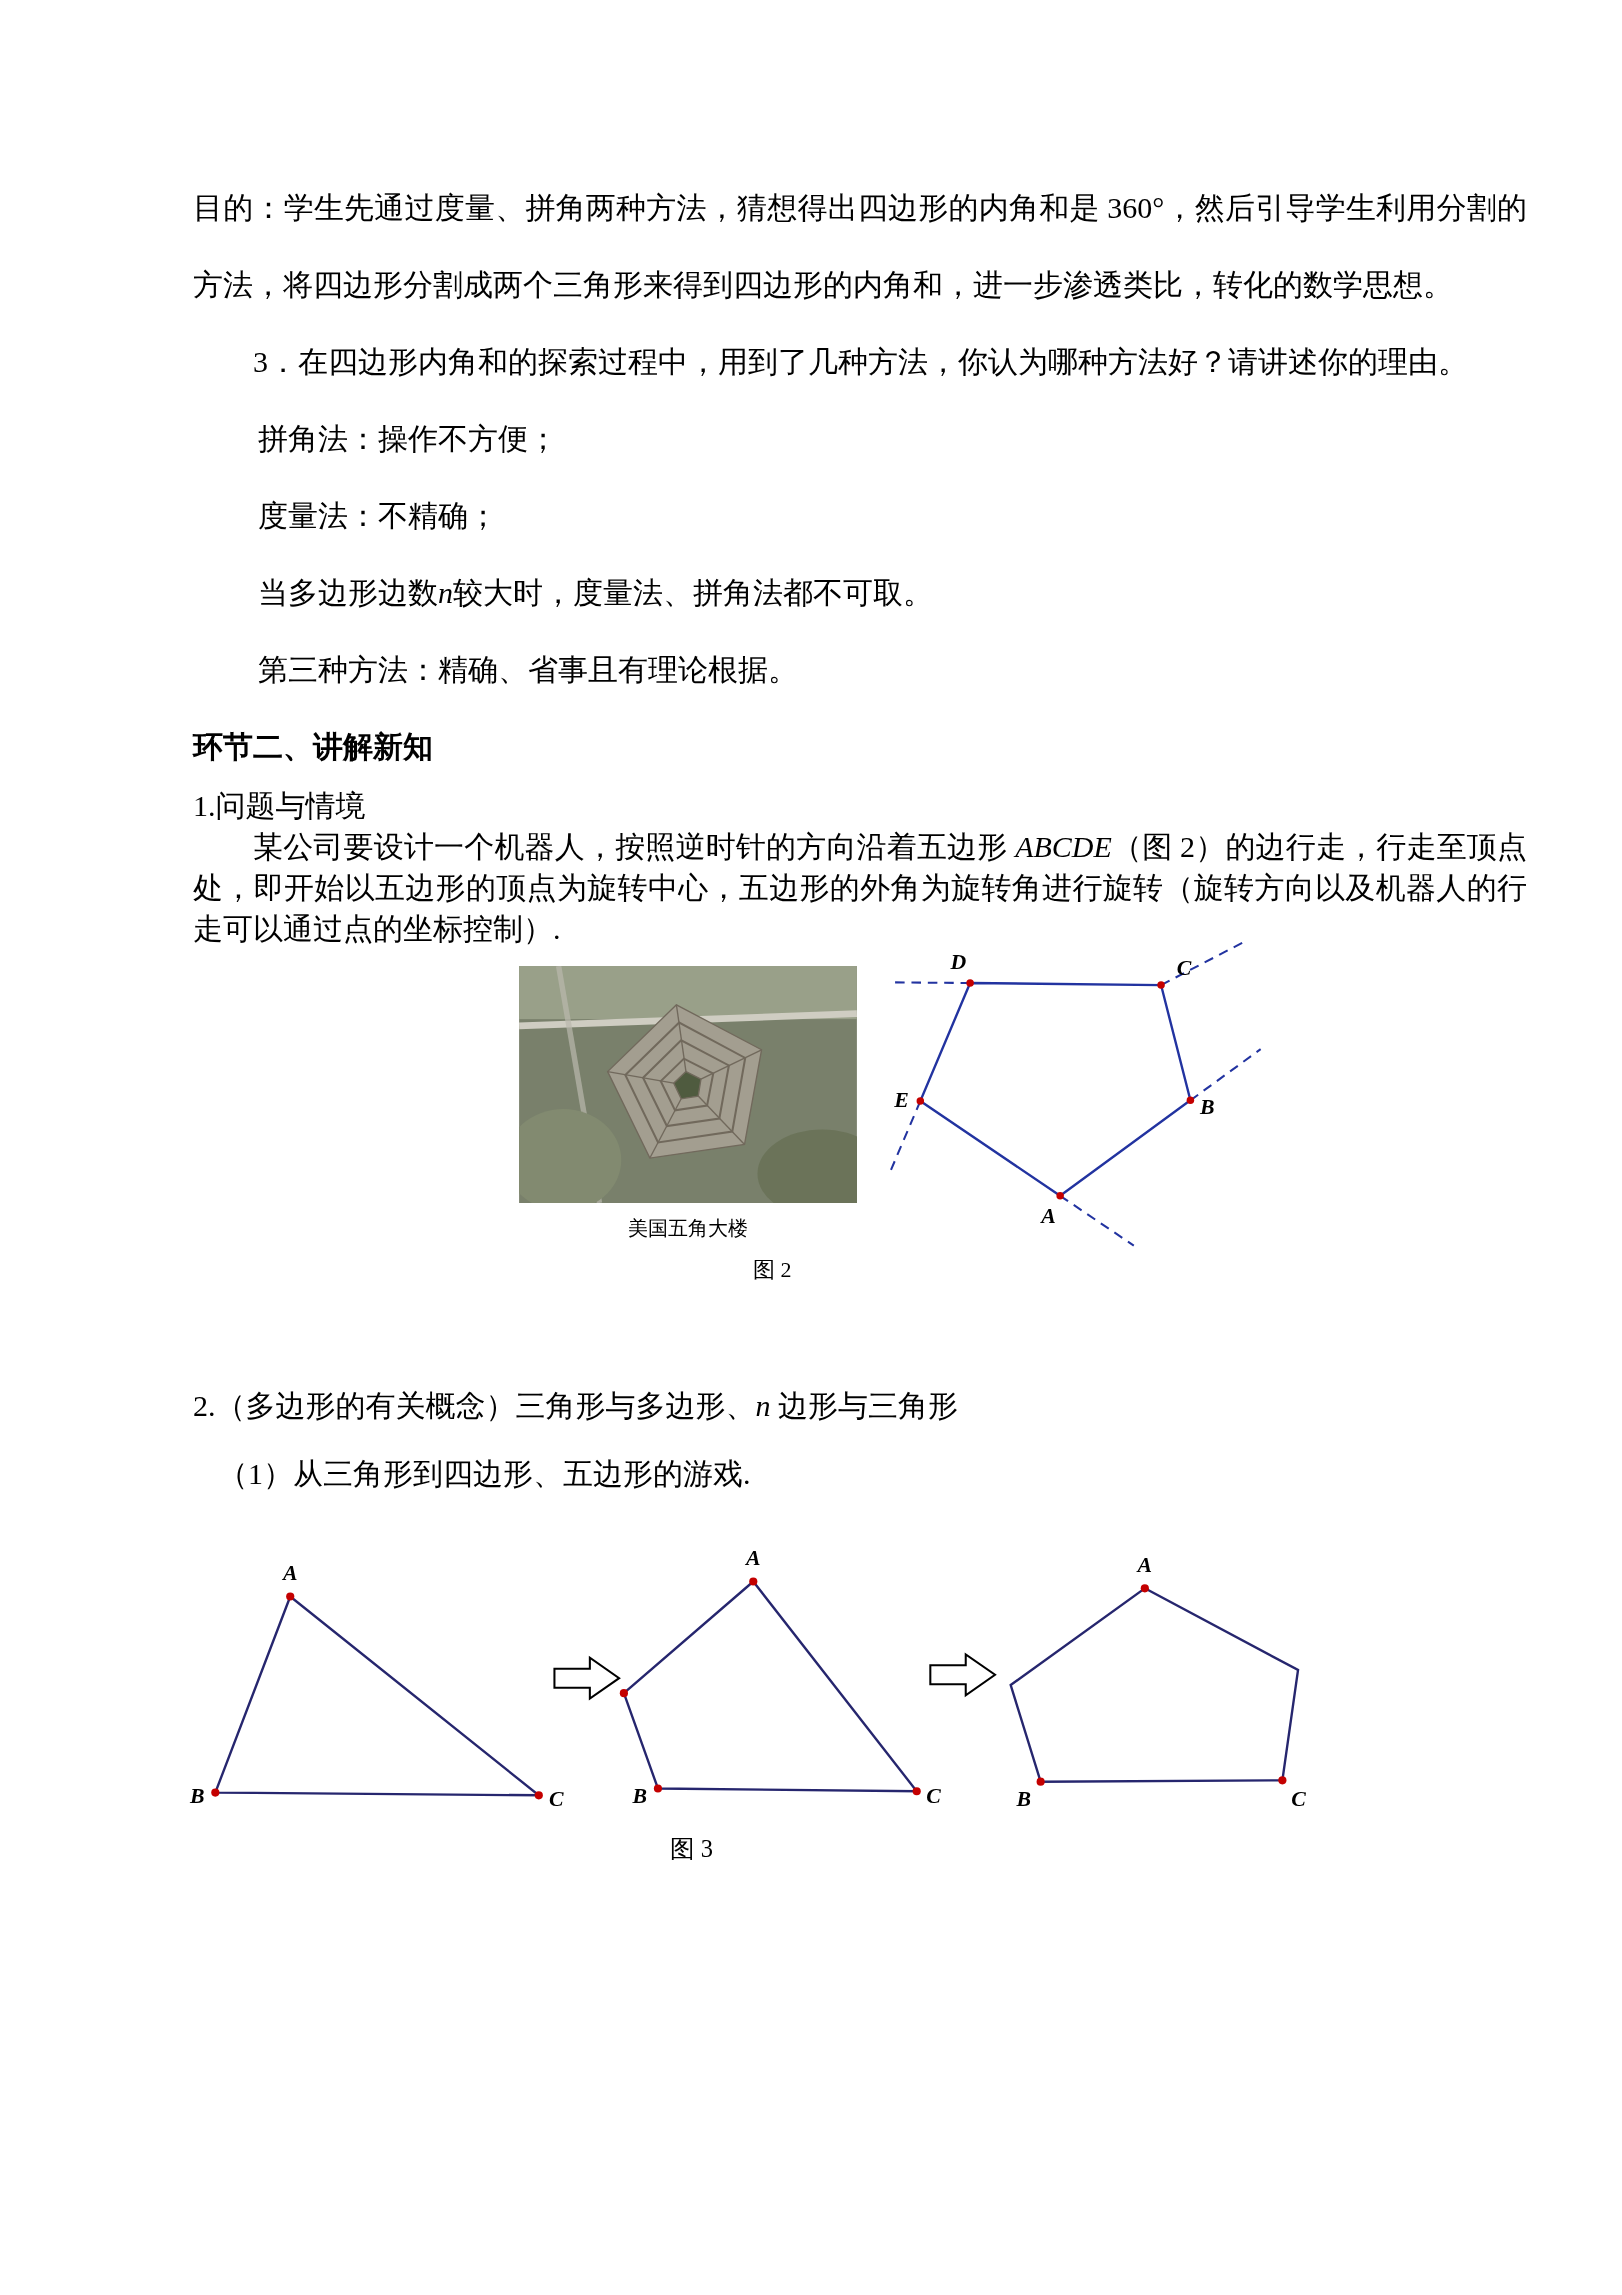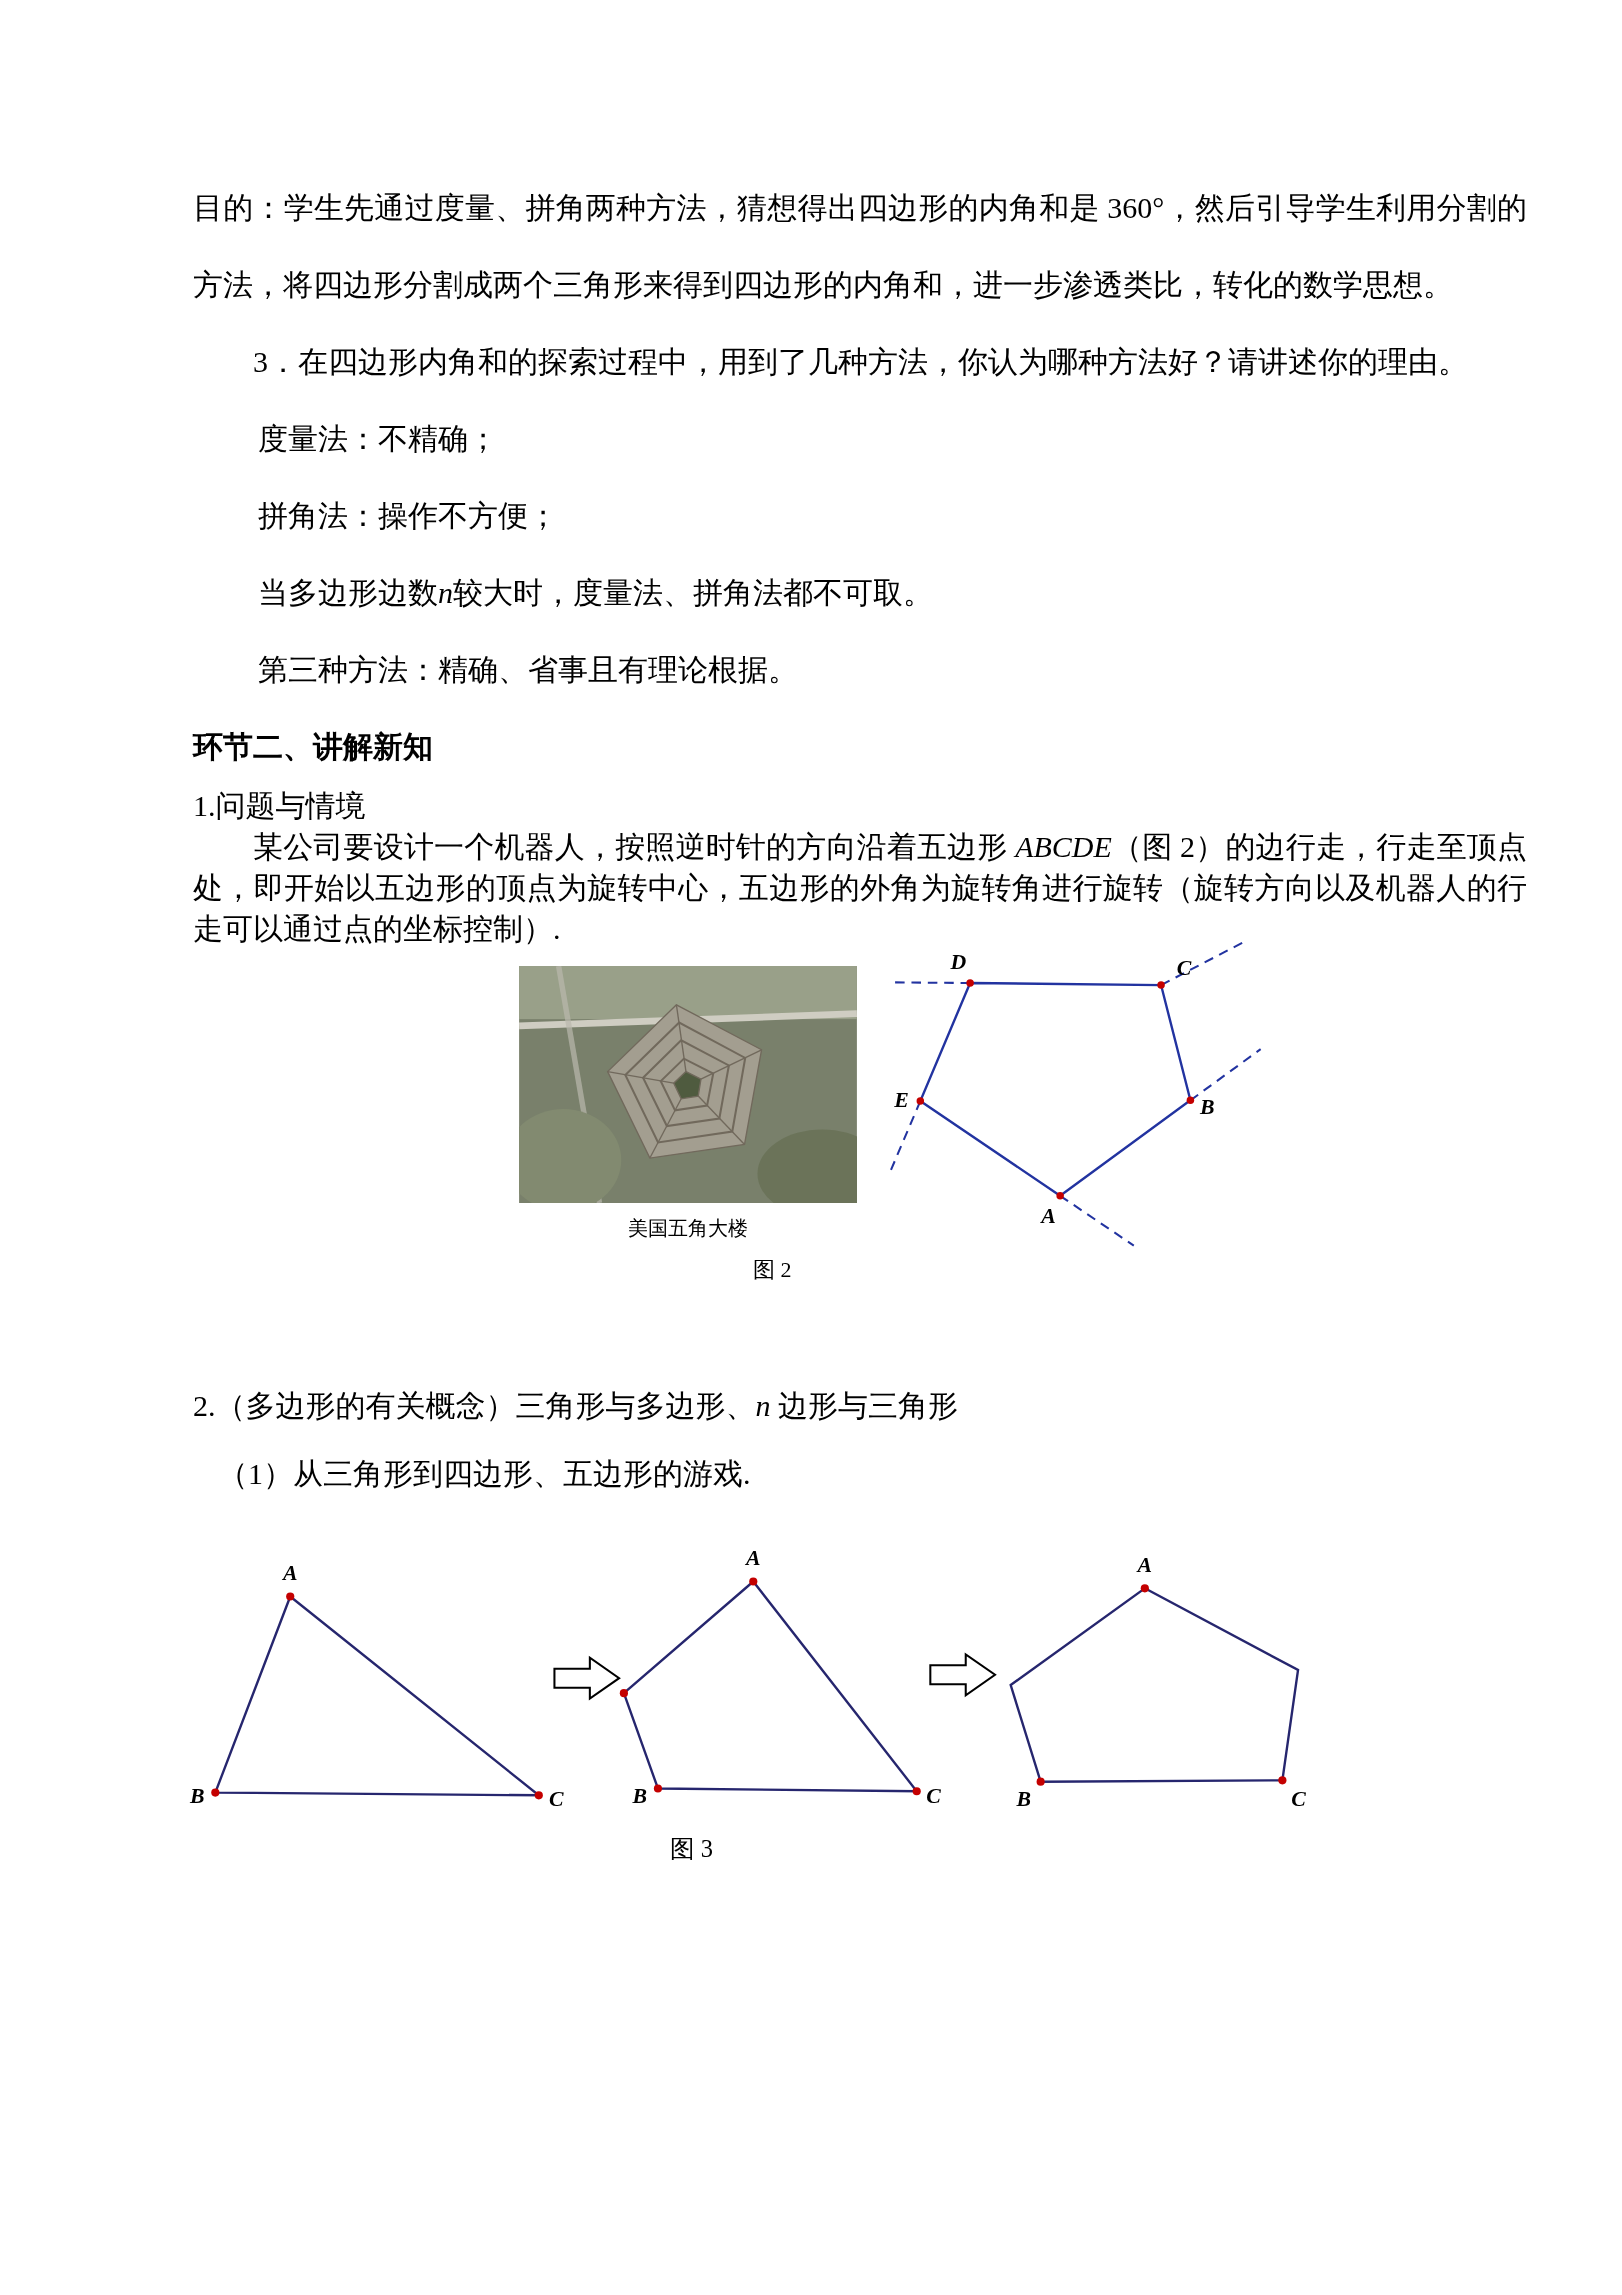--- a/index.html
+++ b/index.html
@@ -35,23 +35,23 @@
 </style>
 </head>
 <body>
 
 <div class="page">
 
   <p class="loose">目的：学生先通过度量、拼角两种方法，猜想得出四边形的内角和是 360°，然后引导学生利用分割的方法，将四边形分割成两个三角形来得到四边形的内角和，进一步渗透类比，转化的数学思想。</p>
 
   <p class="loose ind-q">3．在四边形内角和的探索过程中，用到了几种方法，你认为哪种方法好？请讲述你的理由。</p>
 
+  <p class="loose ind-m">拼角法：操作不方便；</p>
+
   <p class="loose ind-m">度量法：不精确；</p>
-
-  <p class="loose ind-m">拼角法：操作不方便；</p>
 
   <p class="loose ind-m"><span>当多边形边数</span><span class="var">n</span><span>较大时，度量法、拼角法都不可取。</span></p>
 
   <p class="loose ind-m">第三种方法：精确、省事且有理论根据。</p>
 
   <p class="loose bold">环节二、讲解新知</p>
 
   <p class="tight">1.问题与情境</p>
 
   <p class="tight ind-t"><span>某公司要设计一个机器人，按照逆时针的方向沿着五边形 </span><span class="var">ABCDE</span><span>（图 2）的边行走，行走至顶点处，即开始以五边形的顶点为旋转中心，五边形的外角为旋转角进行旋转（旋转方向以及机器人的行走可以通过点的坐标控制）.</span></p>

